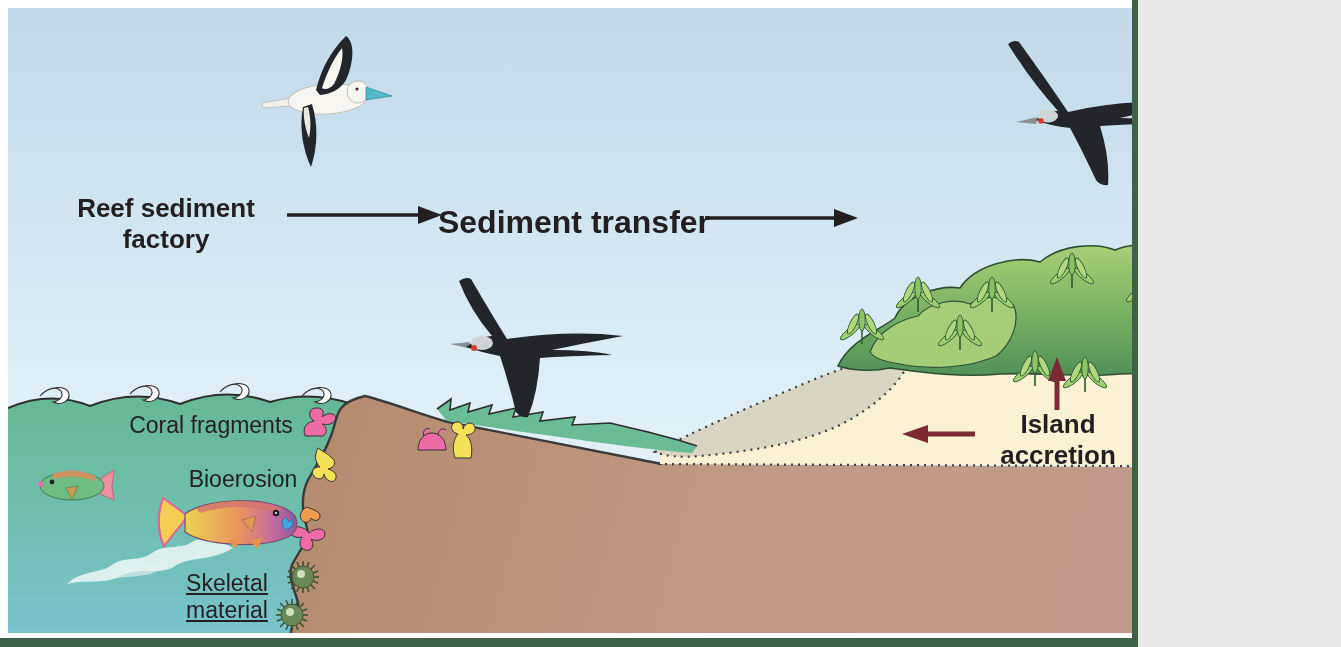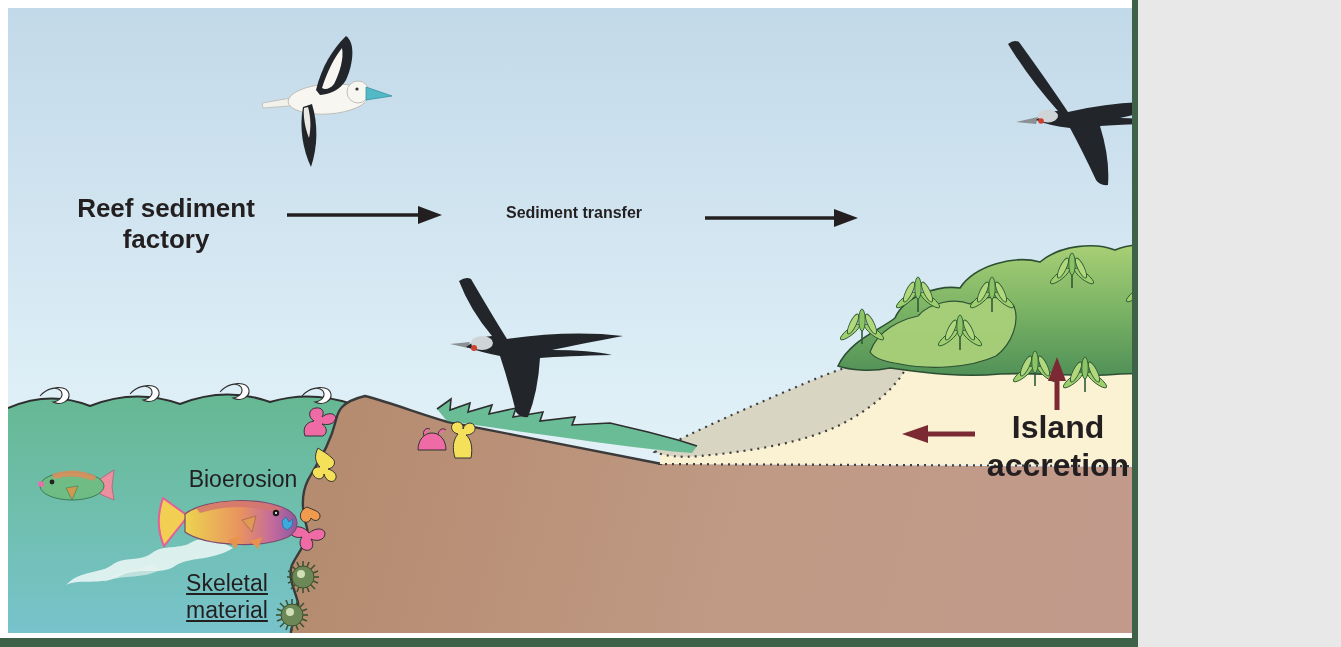--- a/index.html
+++ b/index.html
@@ -248,22 +248,23 @@
       <path d="M1191,425 L1217,434 L1191,443 Z" style="fill:var(--accretion-arrow)"></path>
     </g>
     <g>
       <line x1="1057" y1="410" x2="1057" y2="378" style="stroke:var(--accretion-arrow)" stroke-width="5"></line>
       <path d="M1048,381 L1057,357 L1066,381 Z" style="fill:var(--accretion-arrow)"></path>
     </g>
   </g>
 </svg>
 
   <div class="lbl bold" style="left:166px;top:193px;width:215px;font-size:26px;">Reef sediment factory</div>
-  <div class="lbl bold" style="left:574px;top:204px;width:280px;font-size:16px;">Sediment transfer</div>
-
+  <div class="lbl bold" style="left:574px;top:204px;width:280px;font-size:32px;">Sediment transfer</div>
+
+  <div class="lbl" style="left:211px;top:412px;width:210px;font-size:23px;">Coral fragments</div>
   <div class="lbl" style="left:243px;top:466px;width:160px;font-size:23px;">Bioerosion</div>
   <div class="lbl" style="left:227px;top:570px;width:110px;font-size:23px;text-decoration:underline;">Skeletal material</div>
 
-  <div class="lbl bold" style="left:1058px;top:409px;width:150px;font-size:32px;">Island accretion</div>
+  <div class="lbl bold" style="left:1058px;top:409px;width:150px;font-size:26px;">Island accretion</div>
 
   <div class="frame-strip" id="frame-right"></div>
   <div class="frame-strip" id="frame-bottom"></div>
 </div>
 
 </body></html>

